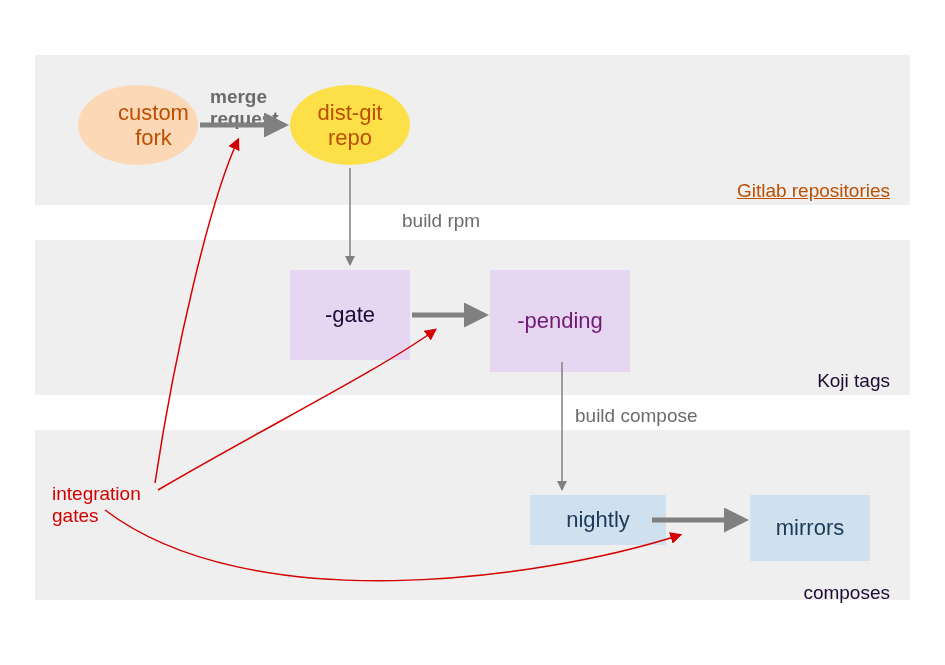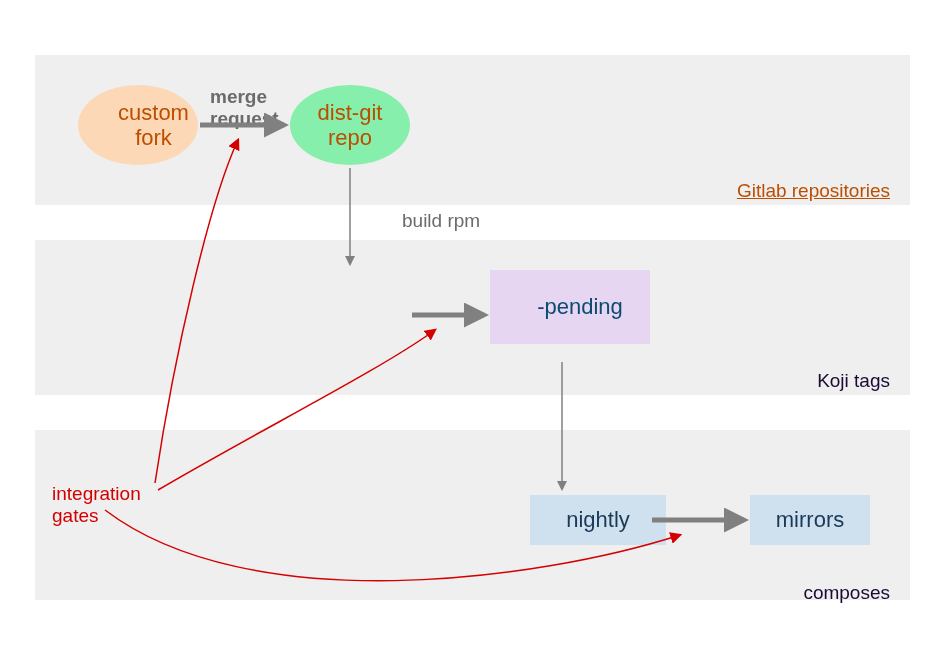--- a/index.html
+++ b/index.html
@@ -74,39 +74,43 @@
   <div class="swimlane" style="top:430px; height:170px;"></div>
 
   <span class="lane-label" style="right:55px; top:180px; color:#bc4e00;text-decoration:underline;">Gitlab repositories</span>
   <span class="lane-label" style="right:55px; top:370px; color:#1b0a33;">Koji tags</span>
   <span class="lane-label" style="right:55px; top:582px; color:#1b0a33;">composes</span>
 
   <div class="ellipse-node" style="left:78px; top:85px; width:120px; height:80px; background:#fcd8b6; color:#bc4e00;">
     <span style="white-space:pre-line;margin-left:31px;">custom
 fork</span>
   </div>
-  <div class="ellipse-node" style="left:290px; top:85px; width:120px; height:80px; background:#86efac; color:#bc4e00;align-items:center;">
+  <div class="ellipse-node" style="left:290px; top:85px; width:120px; height:80px; background:#fde047; color:#bc4e00;align-items:center;">
     <span style="white-space:pre-line;">dist-git
 repo</span>
   </div>
 
-  <div class="box-node" style="left:490px; top:270px; width:140px; height:74px; background:#e6d6f2; color:#0c4a6e;padding-left:20px;">
+  <div class="box-node" style="left:290px; top:270px; width:120px; height:90px; background:#e6d6f2; color:#1b0a33;">
+    <span>-gate</span>
+  </div>
+  <div class="box-node" style="left:490px; top:270px; width:140px; height:102px; background:#e6d6f2; color:#701a75;">
     <span>-pending</span>
   </div>
 
   <div class="box-node" style="left:530px; top:495px; width:136px; height:50px; background:#cfe0ef; color:#1a3a57;">
     <span>nightly</span>
   </div>
-  <div class="box-node" style="left:750px; top:495px; width:120px; height:50px; background:#cfe0ef; color:#1a3a57;">
+  <div class="box-node" style="left:750px; top:495px; width:120px; height:66px; background:#cfe0ef; color:#1a3a57;">
     <span>mirrors</span>
   </div>
 
   <span class="edge-label" style="left:210px; top:86px; white-space:pre-line;font-weight:bold;">merge
 request</span>
   <span class="edge-label" style="left:362px; top:210px;margin-left:40px;">build rpm</span>
+  <span class="edge-label" style="left:575px; top:405px;">build compose</span>
 
   <span class="anno" style="left:52px; top:460px; white-space:pre-line;margin-top:23px;">integration
 gates</span>
 
   <svg class="overlay" viewBox="0 0 945 665">
     <defs>
       <marker id="ah-thick" viewBox="0 0 10 10" refX="8" refY="5" markerWidth="5" markerHeight="5" orient="auto-start-reverse">
         <path d="M 0 0 L 10 5 L 0 10 z" fill="#808080"></path>
       </marker>
       <marker id="ah-thin" viewBox="0 0 10 10" refX="8" refY="5" markerWidth="7" markerHeight="7" orient="auto-start-reverse">

